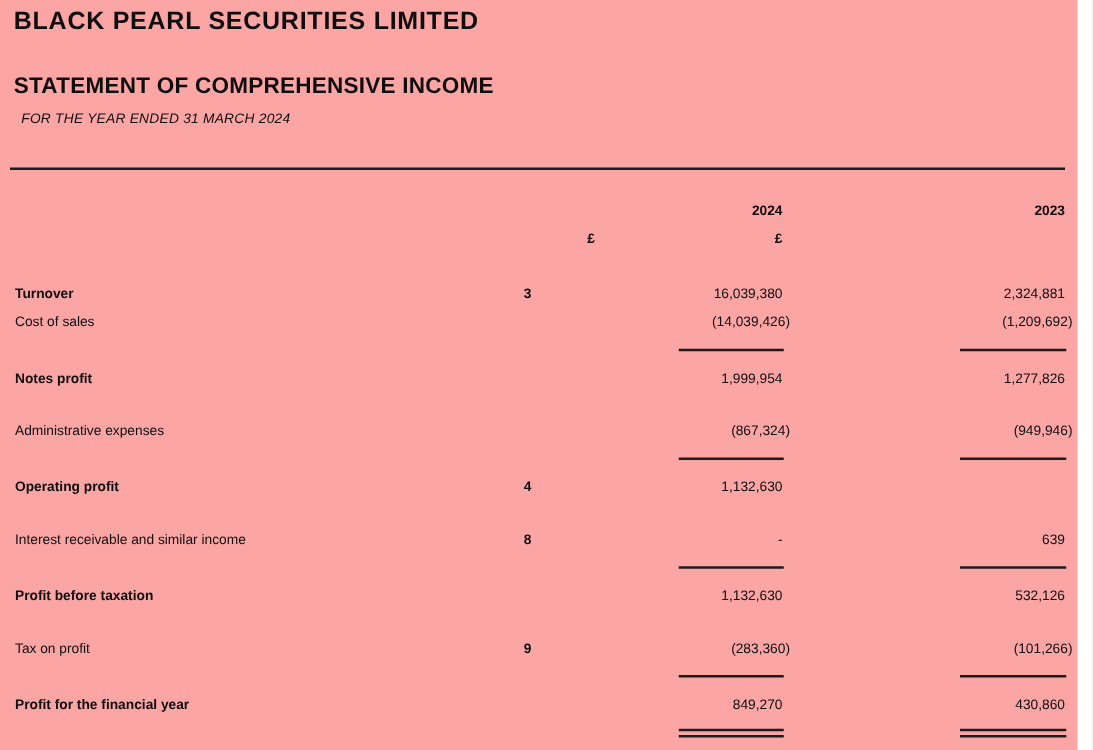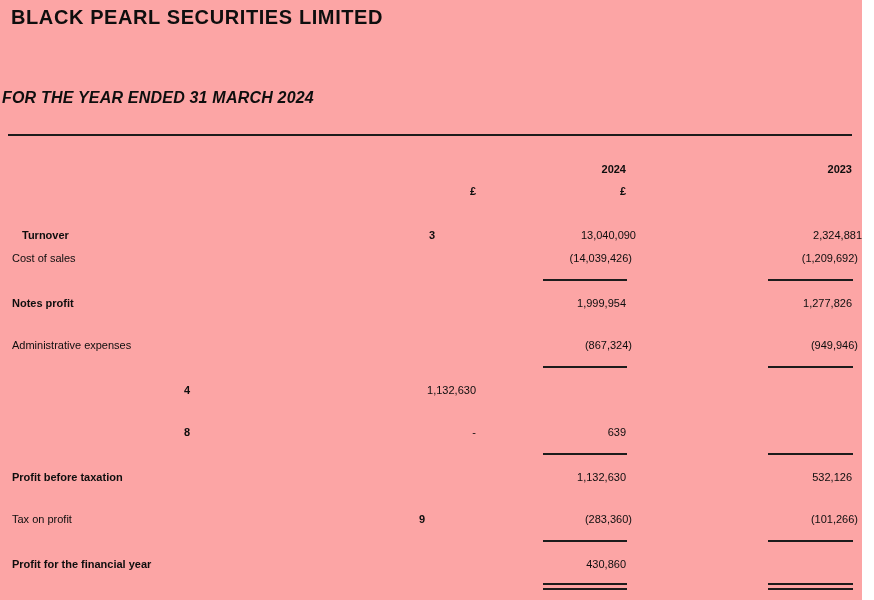--- a/index.html
+++ b/index.html
@@ -21,23 +21,23 @@
   }
   .statement-title {
     position: absolute;
     left: 11px; top: 58px;
     font-size: 18px;
     font-weight: bold;
     letter-spacing: 0.2px;
   }
   .period-title {
     position: absolute;
-    left: 2px; top: 89px;
-    font-size: 16px;
-    font-weight: bold;
+    left: 17px; top: 89px;
+    font-size: 11px;
+    font-weight: normal;
     font-style: italic;
     letter-spacing: 0.2px;
   }
   .header-rule {
     position: absolute;
     left: 8px; top: 134px;
     width: 844px; height: 2px;
     background: #1c1c1c;
   }
   .table {
@@ -46,21 +46,21 @@
     width: 846px;
     font-size: 11px;
   }
   .t-row, .hdr-row, .rule-row {
     display: grid;
     grid-template-columns: 350px 120px 150px 226px;
     align-items: center;
   }
   .hdr-row { height: 22px; line-height: 22px; font-weight: bold; }
   .t-row { height: 23px; line-height: 23px; }
-  .t-row.first { margin-top: 22px; margin-left: 10px; }
+  .t-row.first { margin-top: 22px; }
   .t-row.gap { margin-top: 19px; }
   .t-row.bold .cell-label { font-weight: bold; }
   .cell-label { text-align: left; white-space: nowrap; }
   .cell-note { text-align: center; font-weight: bold; }
   .cell-cur, .cell-pri { text-align: right; white-space: nowrap; }
   .pad-end { padding-right: 6px; }
   .rule-row { margin: 9px 0 11px 0; }
   .rule-line {
     height: 2px; background: #1c1c1c;
     justify-self: end; margin-right: 5px;
@@ -76,40 +76,41 @@
   }
   .double-line.cur { width: 84px; }
   .double-line.pri { width: 85px; }
 </style>
 </head>
 <body>
 
 <div class="doc">
 
   <div class="company-title">BLACK PEARL SECURITIES LIMITED</div>
+  <div class="statement-title">STATEMENT OF COMPREHENSIVE INCOME</div>
   <div class="period-title">FOR THE YEAR ENDED 31 MARCH 2024</div>
   <div class="header-rule"></div>
 
   <div class="table">
     <div class="hdr-row">
       <div class="cell-label"></div>
       <div class="cell-note"></div>
       <div class="cell-cur pad-end">2024</div>
       <div class="cell-pri pad-end">2023</div>
     </div>
     <div class="hdr-row">
       <div class="cell-label"></div>
       <div class="cell-cur pad-end">£</div>
       <div class="cell-pri pad-end">£</div>
     </div>
     <div>
   <div class="t-row first bold">
     <div class="cell-label">Turnover</div>
     <div class="cell-note">3</div>
-    <div class="cell-cur pad-end">13,040,090</div>
+    <div class="cell-cur pad-end">16,039,380</div>
     <div class="cell-pri pad-end">2,324,881</div>
   </div>
 
   <div class="t-row">
     <div class="cell-label">Cost of sales</div>
     <div class="cell-note"></div>
     <div class="cell-cur">(14,039,426)</div>
     <div class="cell-pri">(1,209,692)</div>
   </div>
 
@@ -135,25 +136,27 @@
   </div>
 
   <div class="rule-row">
     <div></div>
     <div></div>
     <div class="rule-line cur"></div>
     <div class="rule-line pri"></div>
   </div>
 
   <div class="t-row bold">
+    <div class="cell-label">Operating profit</div>
     <div class="cell-note">4</div>
     <div class="cell-cur pad-end">1,132,630</div>
   </div>
 
   <div class="t-row gap">
+    <div class="cell-label">Interest receivable and similar income</div>
     <div class="cell-note">8</div>
     <div class="cell-cur pad-end">-</div>
     <div class="cell-pri pad-end">639</div>
   </div>
 
   <div class="rule-row">
     <div></div>
     <div></div>
     <div class="rule-line cur"></div>
     <div class="rule-line pri"></div>
@@ -176,20 +179,21 @@
   <div class="rule-row">
     <div></div>
     <div></div>
     <div class="rule-line cur"></div>
     <div class="rule-line pri"></div>
   </div>
 
   <div class="t-row bold">
     <div class="cell-label">Profit for the financial year</div>
     <div class="cell-note"></div>
+    <div class="cell-cur pad-end">849,270</div>
     <div class="cell-pri pad-end">430,860</div>
   </div>
 
   <div class="rule-row double-rule-row">
     <div></div>
     <div></div>
     <div class="double-line cur"></div>
     <div class="double-line pri"></div>
   </div>
 </div>

